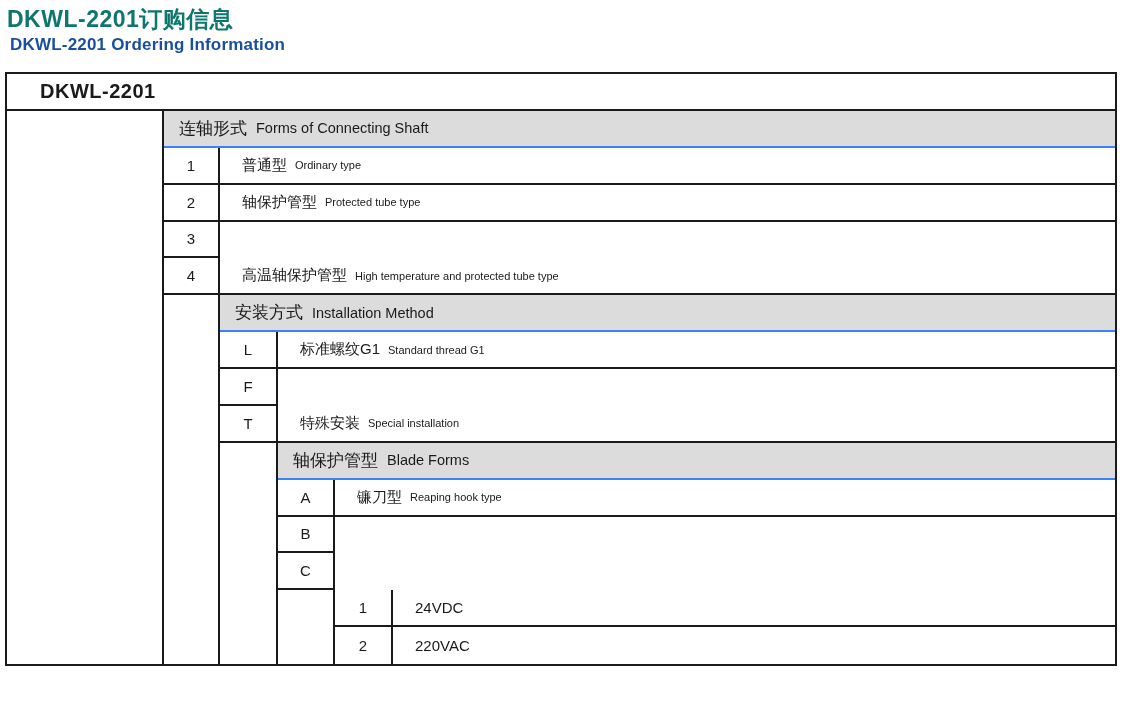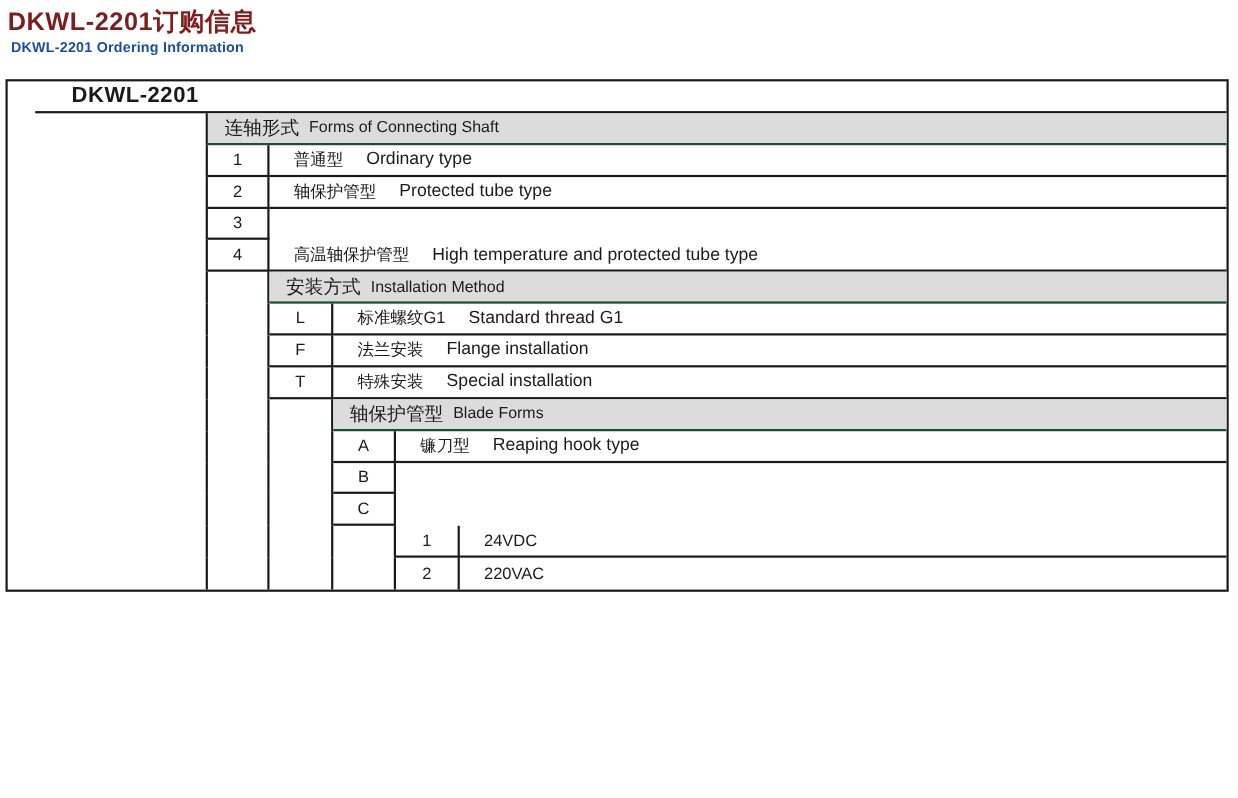--- a/index.html
+++ b/index.html
@@ -10,76 +10,75 @@
     color: #1a1a1a;
     overflow: hidden;
   }
   
   .titles { position: absolute; left: 7px; top: 5px; }
   .title-zh {
     font-size: 23px; font-weight: bold; letter-spacing: 0.5px;
     line-height: 1.25;
   }
   .title-en {
-    font-size: 13px; font-weight: bold; letter-spacing: 0.2px;
+    font-size: 17px; font-weight: bold; letter-spacing: 0.2px;
     margin-left: 3px; margin-top: 1px;
   }
   
   .order-table {
     position: absolute; left: 5px; top: 72px;
-    width: 1112px; height: 466px;
+    width: 1112px; height: 594px;
     border: 2px solid #1a1a1a;
     display: flex; flex-direction: column;
     background: #ffffff;
-    padding-left: 25px;
   }
   .row { flex: 1 1 0; display: flex; min-height: 0; }
   .cell { display: flex; align-items: center; }
   
   .model-cell {
     flex: 1; border-bottom: 2px solid #1a1a1a;
     padding-left: 33px;
     font-size: 20px; font-weight: bold; letter-spacing: 0.5px;
   }
   
   .sp  { border-right: 2px solid #1a1a1a; }
   .spA { width: 157px; }
   .spB { width: 56px; }
   .spC { width: 58px; }
   .spD { width: 57px; }
   
   .band {
     flex: 1; background: #dcdcdc;
-    border-bottom: 2px solid #14532d;
+    border-bottom: 2px solid #3b82f6;
     padding-left: 15px;
   }
   .band .zh { font-size: 17px; }
   .band .en { font-size: 14.5px; margin-left: 9px; text-align: right; }
   
   .code {
     justify-content: center;
     border-right: 2px solid #1a1a1a;
     border-bottom: 2px solid #1a1a1a;
     font-size: 15px;
   }
   .wB { width: 56px; } .wC { width: 58px; } .wD { width: 57px; } .wE { width: 58px; }
   .desc {
     flex: 1; border-bottom: 2px solid #1a1a1a;
     padding-left: 22px;
   }
   .desc .zh { font-size: 15px; }
-  .desc .en { font-size: 16px; margin-left: 21px; }
+  .desc .en { font-size: 11px; margin-left: 8px; }
   
   .row.last .code, .row.last .desc { border-bottom: none; }
 </style>
 </head>
 <body>
 
 <div class="titles">
-  <div class="title-zh" style="color:#7f1d1d">DKWL-2201订购信息</div>
+  <div class="title-zh" style="color:#0f766e">DKWL-2201订购信息</div>
   <div class="title-en" style="color:#1a4fa0">DKWL-2201 Ordering Information</div>
 </div>
 
 <div class="order-table">
 
   <div class="row">
     <div class="cell model-cell">DKWL-2201</div>
   </div>
 
   <div class="row">
@@ -132,24 +131,20 @@
     <div class="cell code wC">L</div>
     <div class="cell desc">
       <span class="zh">标准螺纹G1</span>
       <span class="en">Standard thread G1</span>
     </div>
   </div>
   <div class="row">
     <div class="cell sp spA"></div>
     <div class="cell sp spB"></div>
     <div class="cell code wC">F</div>
-    <div class="cell desc">
-      <span class="zh">法兰安装</span>
-      <span class="en">Flange installation</span>
-    </div>
   </div>
   <div class="row">
     <div class="cell sp spA"></div>
     <div class="cell sp spB"></div>
     <div class="cell code wC">T</div>
     <div class="cell desc">
       <span class="zh">特殊安装</span>
       <span class="en">Special installation</span>
     </div>
   </div>

